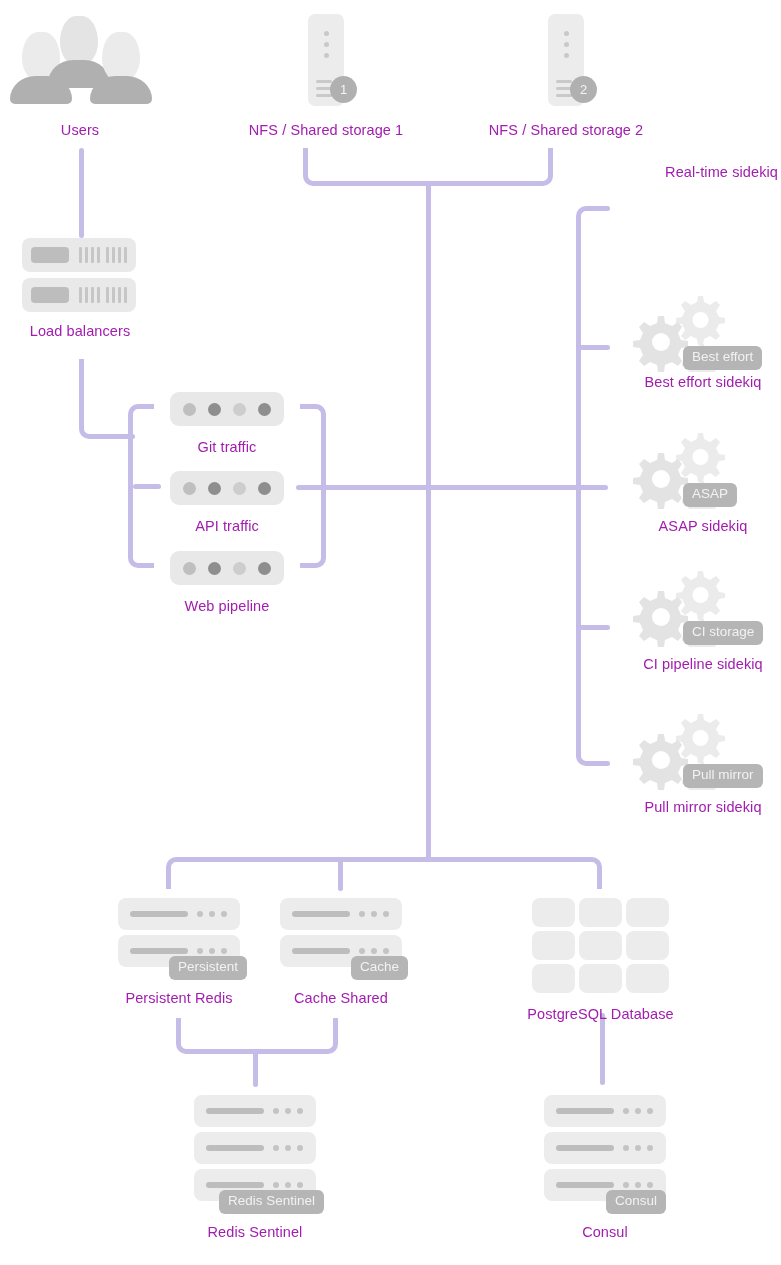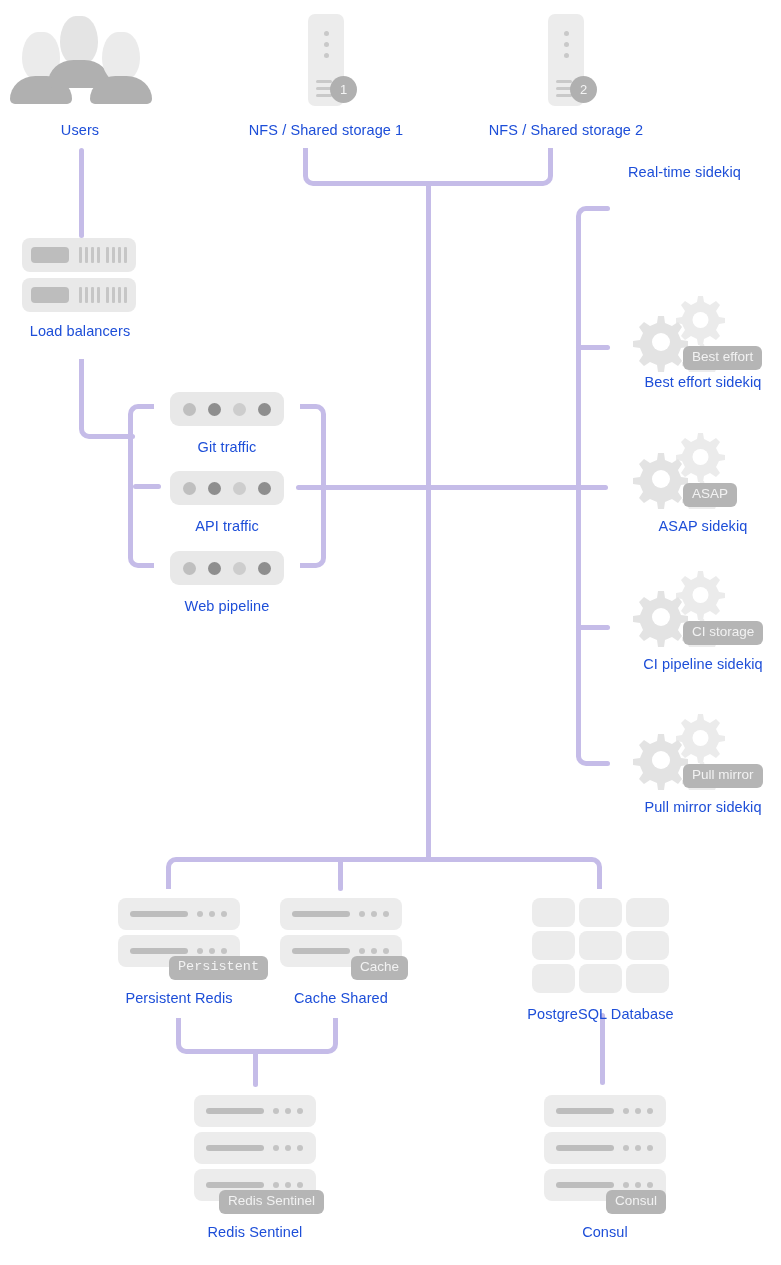--- a/index.html
+++ b/index.html
@@ -22,21 +22,21 @@
   }
   .corner.tl { border-right: none; border-bottom: none; border-top-right-radius:0; border-bottom-left-radius:0; border-bottom-right-radius:0;}
   .corner.tr { border-left: none; border-bottom: none; border-top-left-radius:0; border-bottom-left-radius:0; border-bottom-right-radius:0;}
   .corner.bl { border-right: none; border-top: none; border-top-left-radius:0; border-top-right-radius:0; border-bottom-right-radius:0;}
   .corner.br { border-left: none; border-top: none; border-top-left-radius:0; border-top-right-radius:0; border-bottom-left-radius:0;}
 
   
   .node { position: absolute; text-align: center; }
   .node-label {
     font-size: 14.5px;
-    color: #1d4ed8;
+    color: #a21caf;
     white-space: nowrap;
     line-height: 20px;
     letter-spacing: .1px;
   }
   .icon-wrap { position: relative; display: flex; justify-content: center; align-items: flex-end; }
 
   
   .badge {
     position: absolute;
     background: #b5b5b5;
@@ -249,21 +249,21 @@
     <div class="traffic">
       <i class="d d1"></i>
         <i class="d d2"></i>
         <i class="d d3"></i>
         <i class="d d4"></i>
     </div>
     <div class="node-label" style="margin-top:11px;">Web pipeline</div>
   </div>
 
   <div class="node" style="left:628px; top:155px; width:150px;">
-    <div class="node-label" style="margin-top:7px; text-align:left;">Real-time sidekiq</div>
+    <div class="node-label" style="margin-top:7px; text-align:right;">Real-time sidekiq</div>
   </div>
 
   <div class="node" style="left:628px; top:294px; width:150px;">
     <div class="gears">
       <svg width="112" height="78" viewBox="0 0 112 78" aria-hidden="true">
         <g fill="#ebebeb">
           <path d="M70 2 l5 0 1 6 6 3 6-4 4 4 -4 6 3 6 6 1 0 5 -6 1 -3 6 4 6 -4 4 -6-4 -6 3 -1 6 -5 0 -1-6 -6-3 -6 4 -4-4 4-6 -3-6 -6-1 0-5 6-1 3-6 -4-6 4-4 6 4 6-3z"></path>
           <circle cx="72.5" cy="26" r="8" fill="#ffffff"></circle>
         </g>
         <g fill="#e3e3e3">
@@ -354,21 +354,21 @@
           </div>
         </div>
       <div class="srv-row">
           <div class="line"></div>
           <div class="dots">
             <i class="sd"></i>
             <i class="sd"></i>
             <i class="sd"></i>
           </div>
         </div>
-      <div class="badge" style="left:51px; bottom:-13px;font-family:Liberation Mono, monospace;">Persistent</div>
+      <div class="badge" style="left:51px; bottom:-13px;">Persistent</div>
     </div>
     <div class="node-label" style="margin-top:21px;">Persistent Redis</div>
   </div>
 
   <div class="node" style="left:280px; top:898px; width:122px;">
     <div style="position:relative;">
       <div class="srv-row">
           <div class="line"></div>
           <div class="dots">
             <i class="sd"></i>

